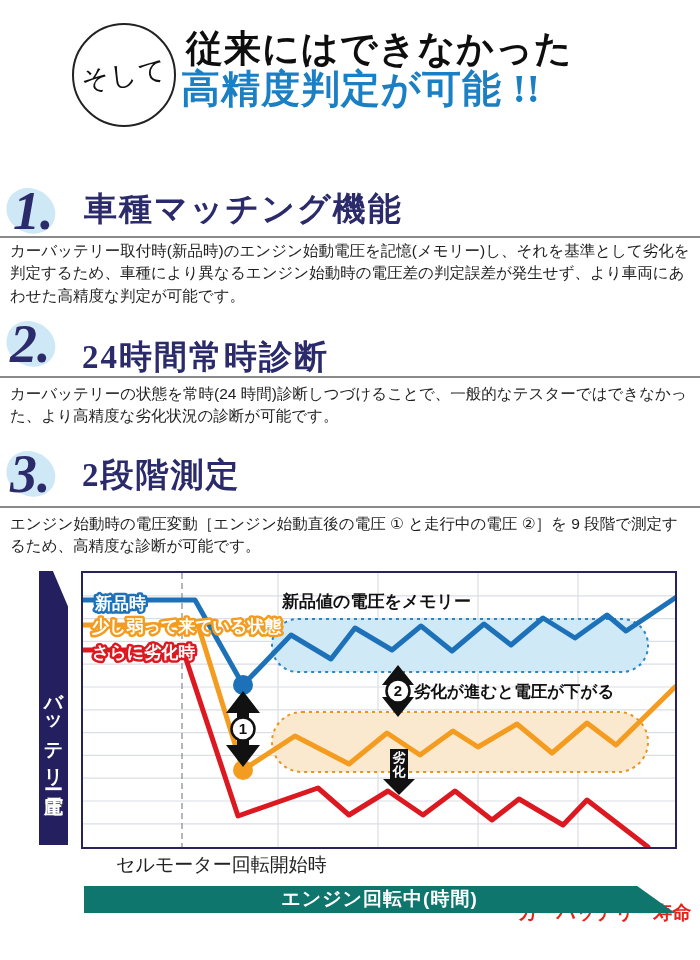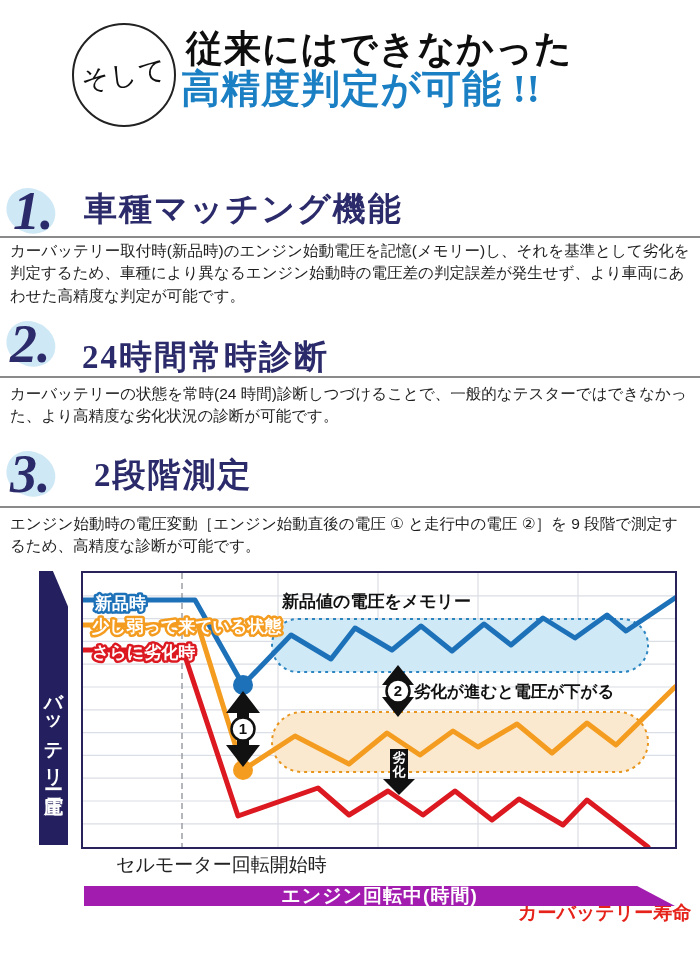--- a/index.html
+++ b/index.html
@@ -31,23 +31,23 @@
   .y-banner{left:39px;top:571px;width:29px;height:274px;background:#24205f;
     clip-path:polygon(0 0,48% 0,100% 13%,100% 100%,0 100%);}
   .y-banner-text{left:39px;top:622px;width:29px;height:223px;color:#fff;
     writing-mode:vertical-rl;font-size:19px;font-weight:700;letter-spacing:3px;
     display:flex;align-items:center;justify-content:center;}
   .plot{left:81px;top:571px;width:592px;height:274px;background:#fff;
     border:2px solid #29235c;}
   .plot svg{display:block;}
   .x-start{left:85px;top:852px;font-size:19px;color:#222;font-weight:500;margin-left:31px;}
   .x-end{left:518px;top:900px;font-size:19px;color:#e5231b;font-weight:700;}
-  .x-banner{left:84px;top:886px;width:591px;height:20px;background:#a21caf;
+  .x-banner{left:84px;top:886px;width:591px;height:27px;background:#0f766e;
     clip-path:polygon(0 0,93.6% 0,100% 100%,0 100%);
-    display:flex;align-items:center;justify-content:center;}
+    display:flex;justify-content:center;}
   .x-banner-text{color:#fff;font-size:19px;font-weight:700;letter-spacing:1px;}
 </style>
 </head>
 <body>
 
 <div class="abs badge-circle">
   <span class="badge-text">そして</span>
 </div>
 <div class="abs headline1">従来にはできなかった</div>
 <div class="abs headline2">高精度判定が可能 !!</div>
@@ -59,21 +59,21 @@
 <div class="abs sec-body" style="top:240px;">カーバッテリー取付時(新品時)のエンジン始動電圧を記憶(メモリー)し、それを基準として劣化を判定するため、車種により異なるエンジン始動時の電圧差の判定誤差が発生せず、より車両にあわせた高精度な判定が可能です。</div>
 
 <div class="abs blob" style="left:6px;top:322px;"></div>
 <div class="abs sec-number" style="left:10px;top:317px;">2.</div>
 <div class="abs sec-heading" style="left:82px;top:341px;">24時間常時診断</div>
 <div class="abs divider" style="top:376px;"></div>
 <div class="abs sec-body" style="top:383px;">カーバッテリーの状態を常時(24 時間)診断しつづけることで、一般的なテスターではできなかった、より高精度な劣化状況の診断が可能です。</div>
 
 <div class="abs blob" style="left:6px;top:452px;"></div>
 <div class="abs sec-number" style="left:10px;top:447px;">3.</div>
-<div class="abs sec-heading" style="left:82px;top:459px;margin-left:12px;">2段階測定</div>
+<div class="abs sec-heading" style="left:82px;top:459px;">2段階測定</div>
 <div class="abs divider" style="top:506px;"></div>
 <div class="abs sec-body" style="top:513px;">エンジン始動時の電圧変動［エンジン始動直後の電圧 ① と走行中の電圧 ②］を 9 段階で測定するため、高精度な診断が可能です。</div>
 
 <div class="abs y-banner"></div>
 <div class="abs y-banner-text">バッテリー電圧</div>
 
 <div class="abs plot">
   <svg id="chart-svg" width="592" height="274" viewBox="0 0 592 274">
       <line x1="0" y1="22.8" x2="592" y2="22.8" stroke="#dbdee4" stroke-width="1.2"></line>
       <line x1="0" y1="45.6" x2="592" y2="45.6" stroke="#dbdee4" stroke-width="1.2"></line>

